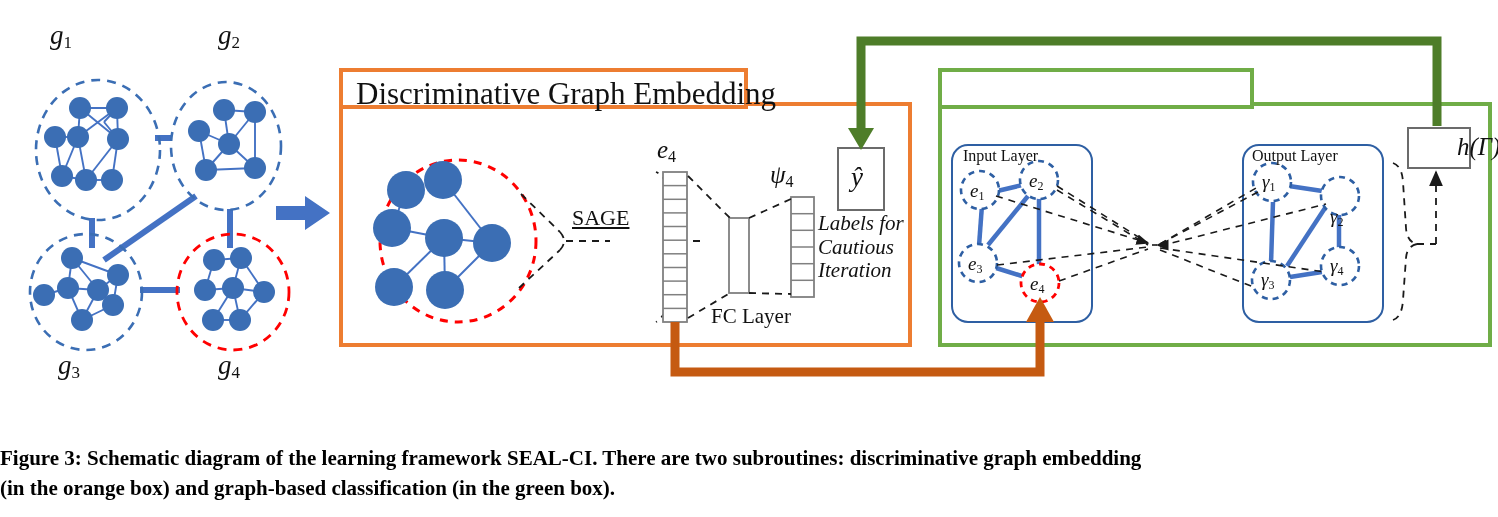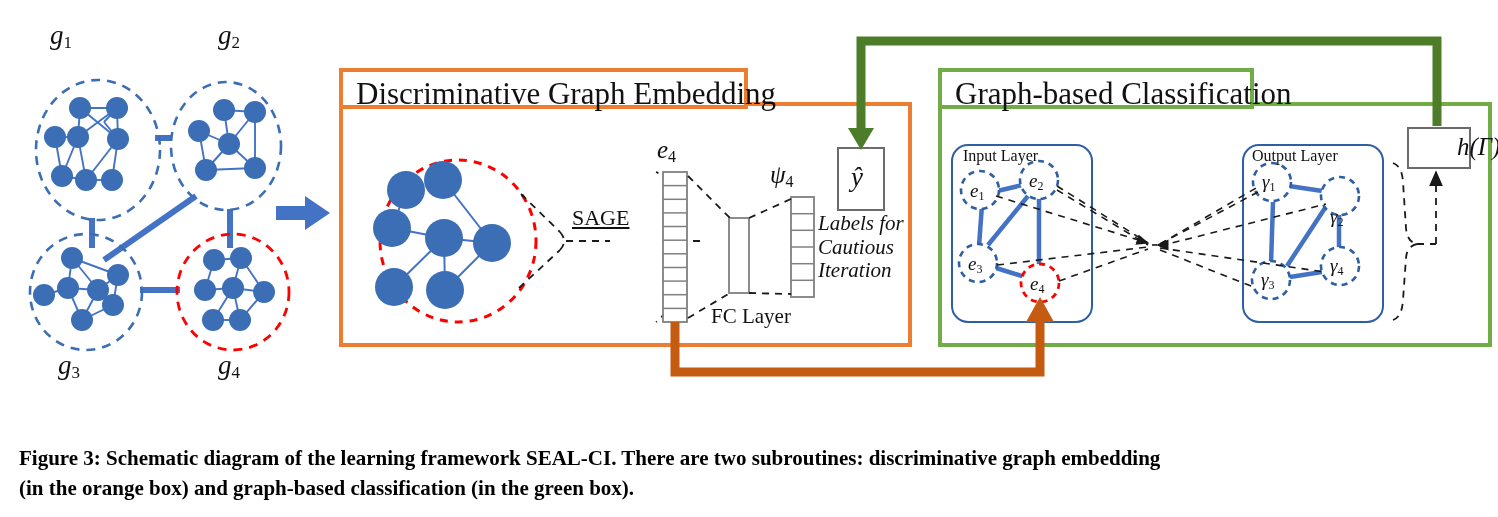--- a/index.html
+++ b/index.html
@@ -36,21 +36,20 @@
   .hgamma .it{font-style:italic;}
 
   .nodelab{font-size:19px;font-style:italic;}
   .nodelab sub{font-size:12px;font-style:normal;vertical-align:-0.28em;}
 
   .caption{
     position:absolute;left:0px;top:443px;width:1480px;
     font-family:"Liberation Serif", serif;
     font-weight:bold;font-size:21px;line-height:1.45;
     color:#000;
-    margin-left:19px;
   }
 </style>
 </head>
 <body>
 
 <div id="stage">
 
   <svg id="svgroot" viewBox="0 0 1498 517">
     <defs>
       <marker id="mk-blue" markerWidth="6" markerHeight="6" refX="5" refY="3" orient="auto">
@@ -382,21 +381,20 @@
   <div class="lbl fclabel" style="left:711px;top:306px;">FC Layer</div>
 
   <div class="lbl hatbox" style="left:851px;top:164px;">ŷ</div>
 
   <div class="lbl labelsfor" style="left:818px;top:212px;font-style:italic;">
     <div>Labels for</div>
     <div>Cautious</div>
     <div>Iteration</div>
   </div>
 
-  <div class="lbl boxtitle" style="left:955px;top:78px;">Graph-based Classification</div>
 
   <div class="lbl layerlabel" style="left:963px;top:148px;">Input Layer</div>
   <div class="lbl layerlabel" style="left:1252px;top:148px;">Output Layer</div>
 
   <div class="lbl nodelab" style="left:970px;top:181px;">
     <span class="math-it">e</span><sub>1</sub>
   </div>
   <div class="lbl nodelab" style="left:1029px;top:171px;">
     <span class="math-it">e</span><sub>2</sub>
   </div>

